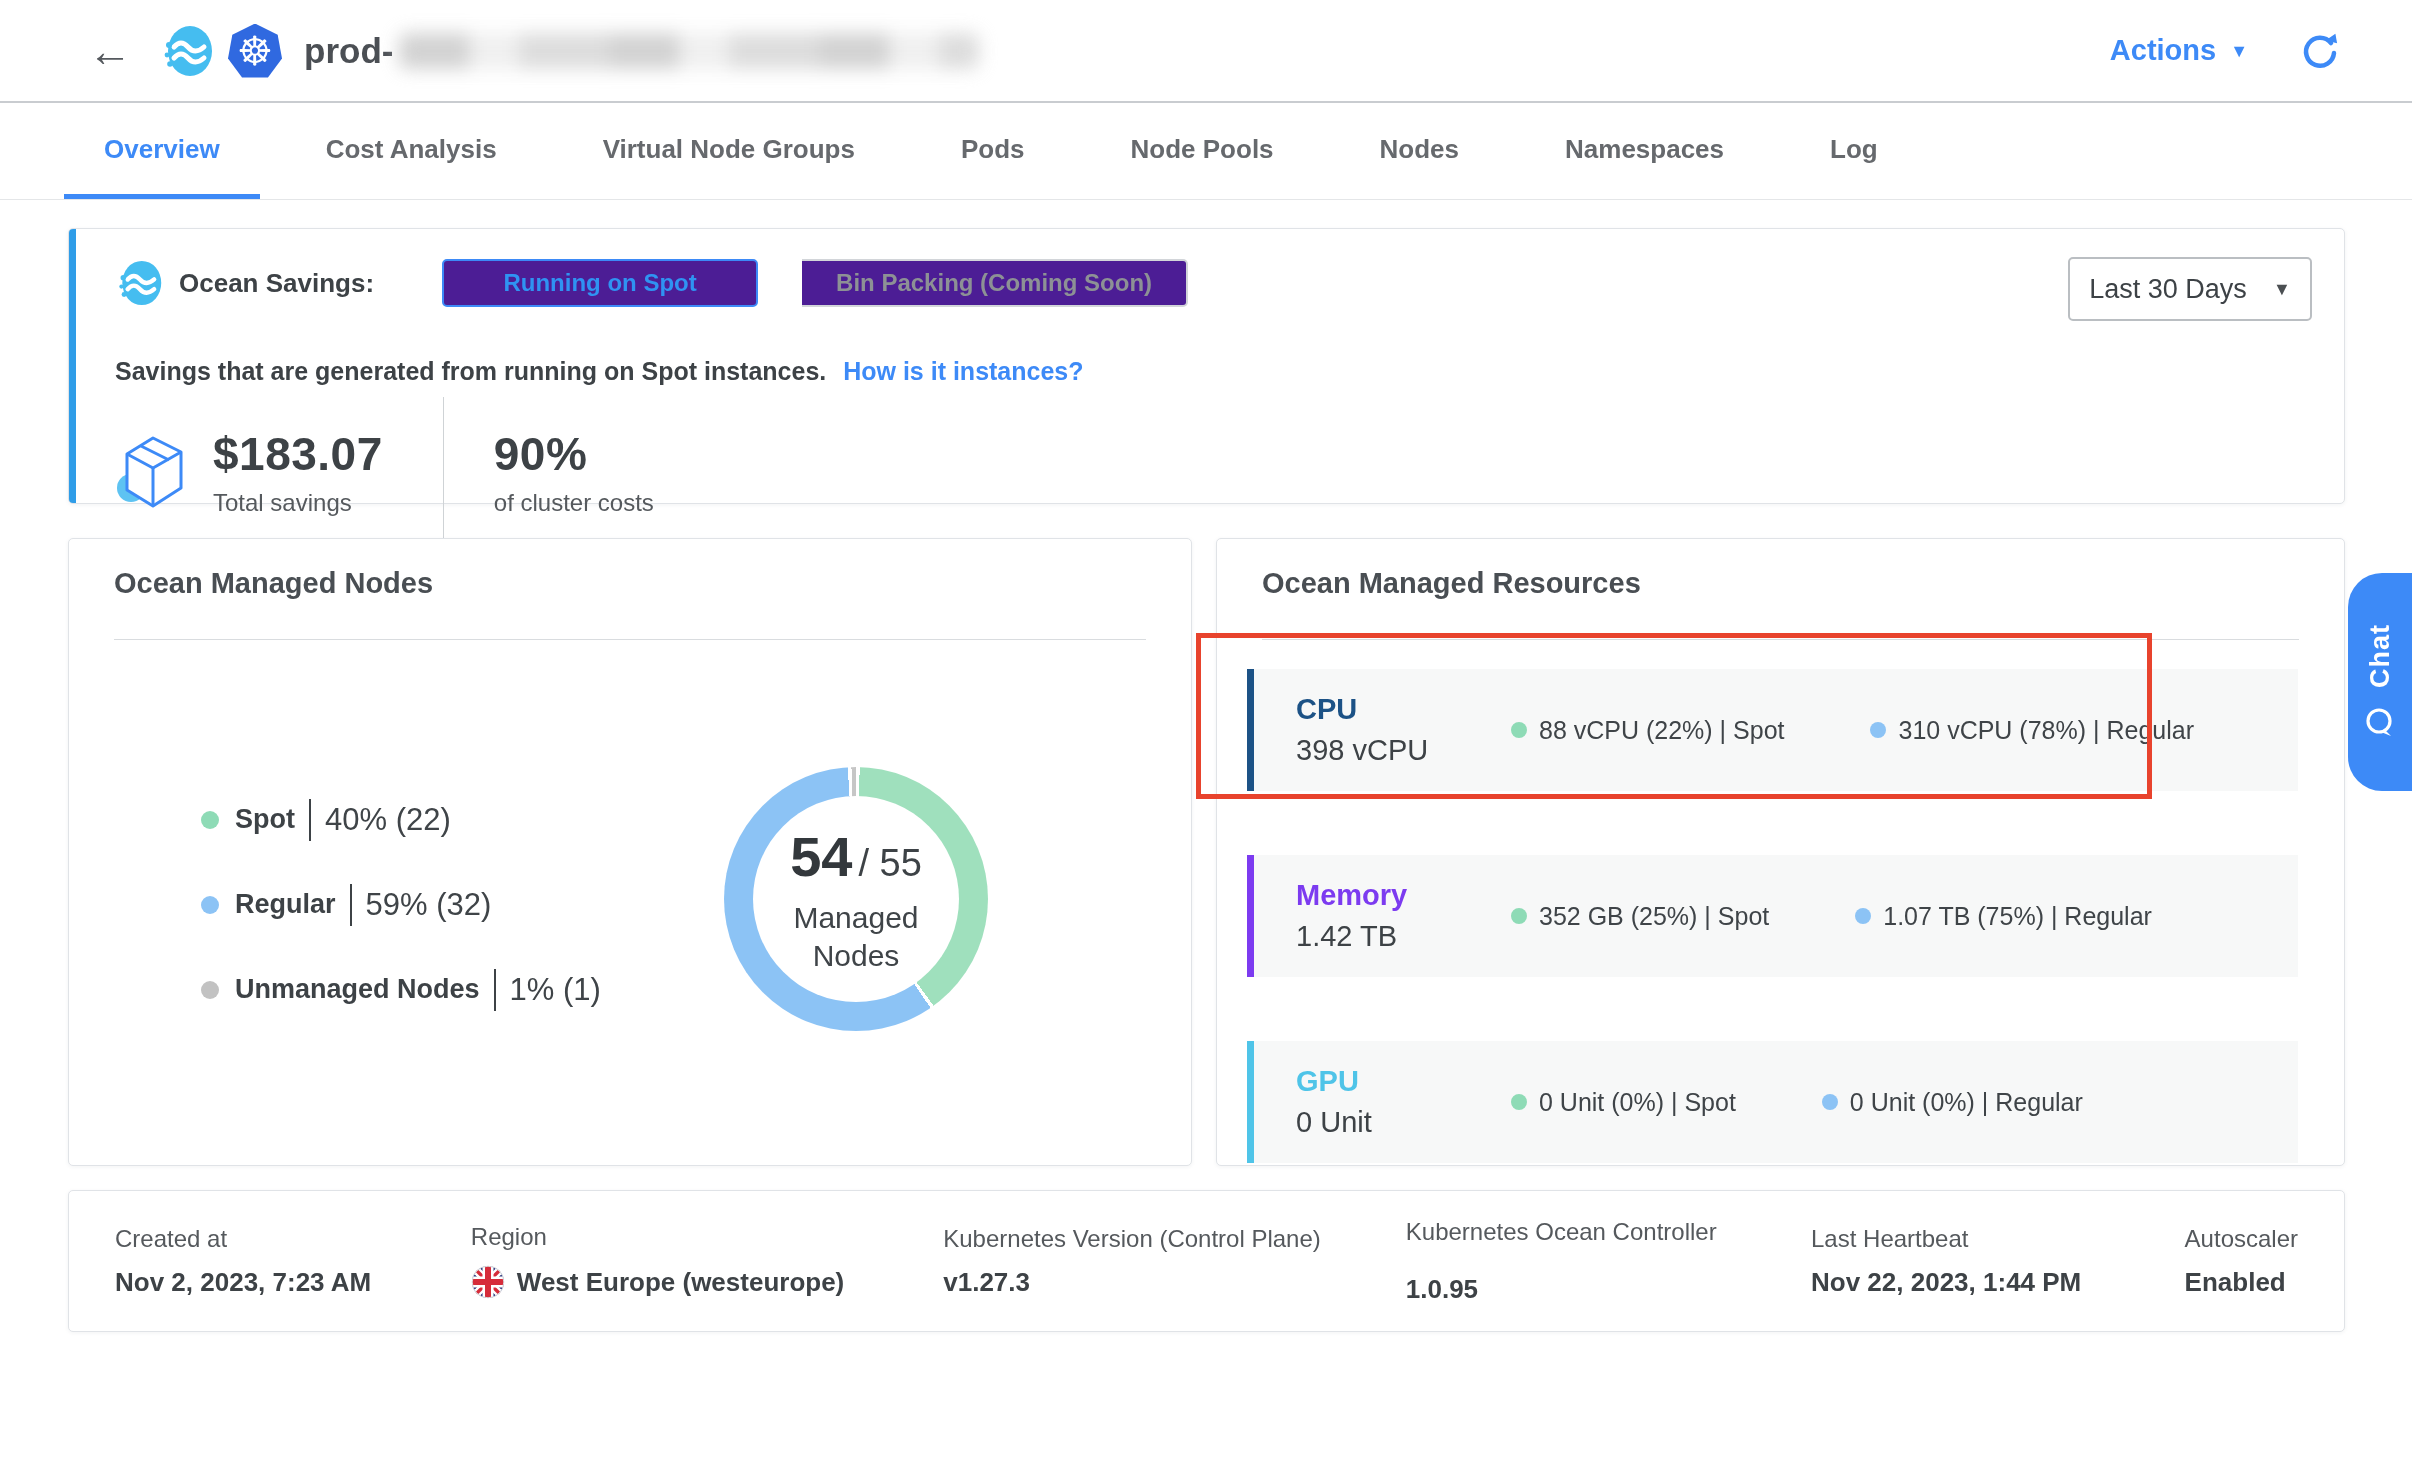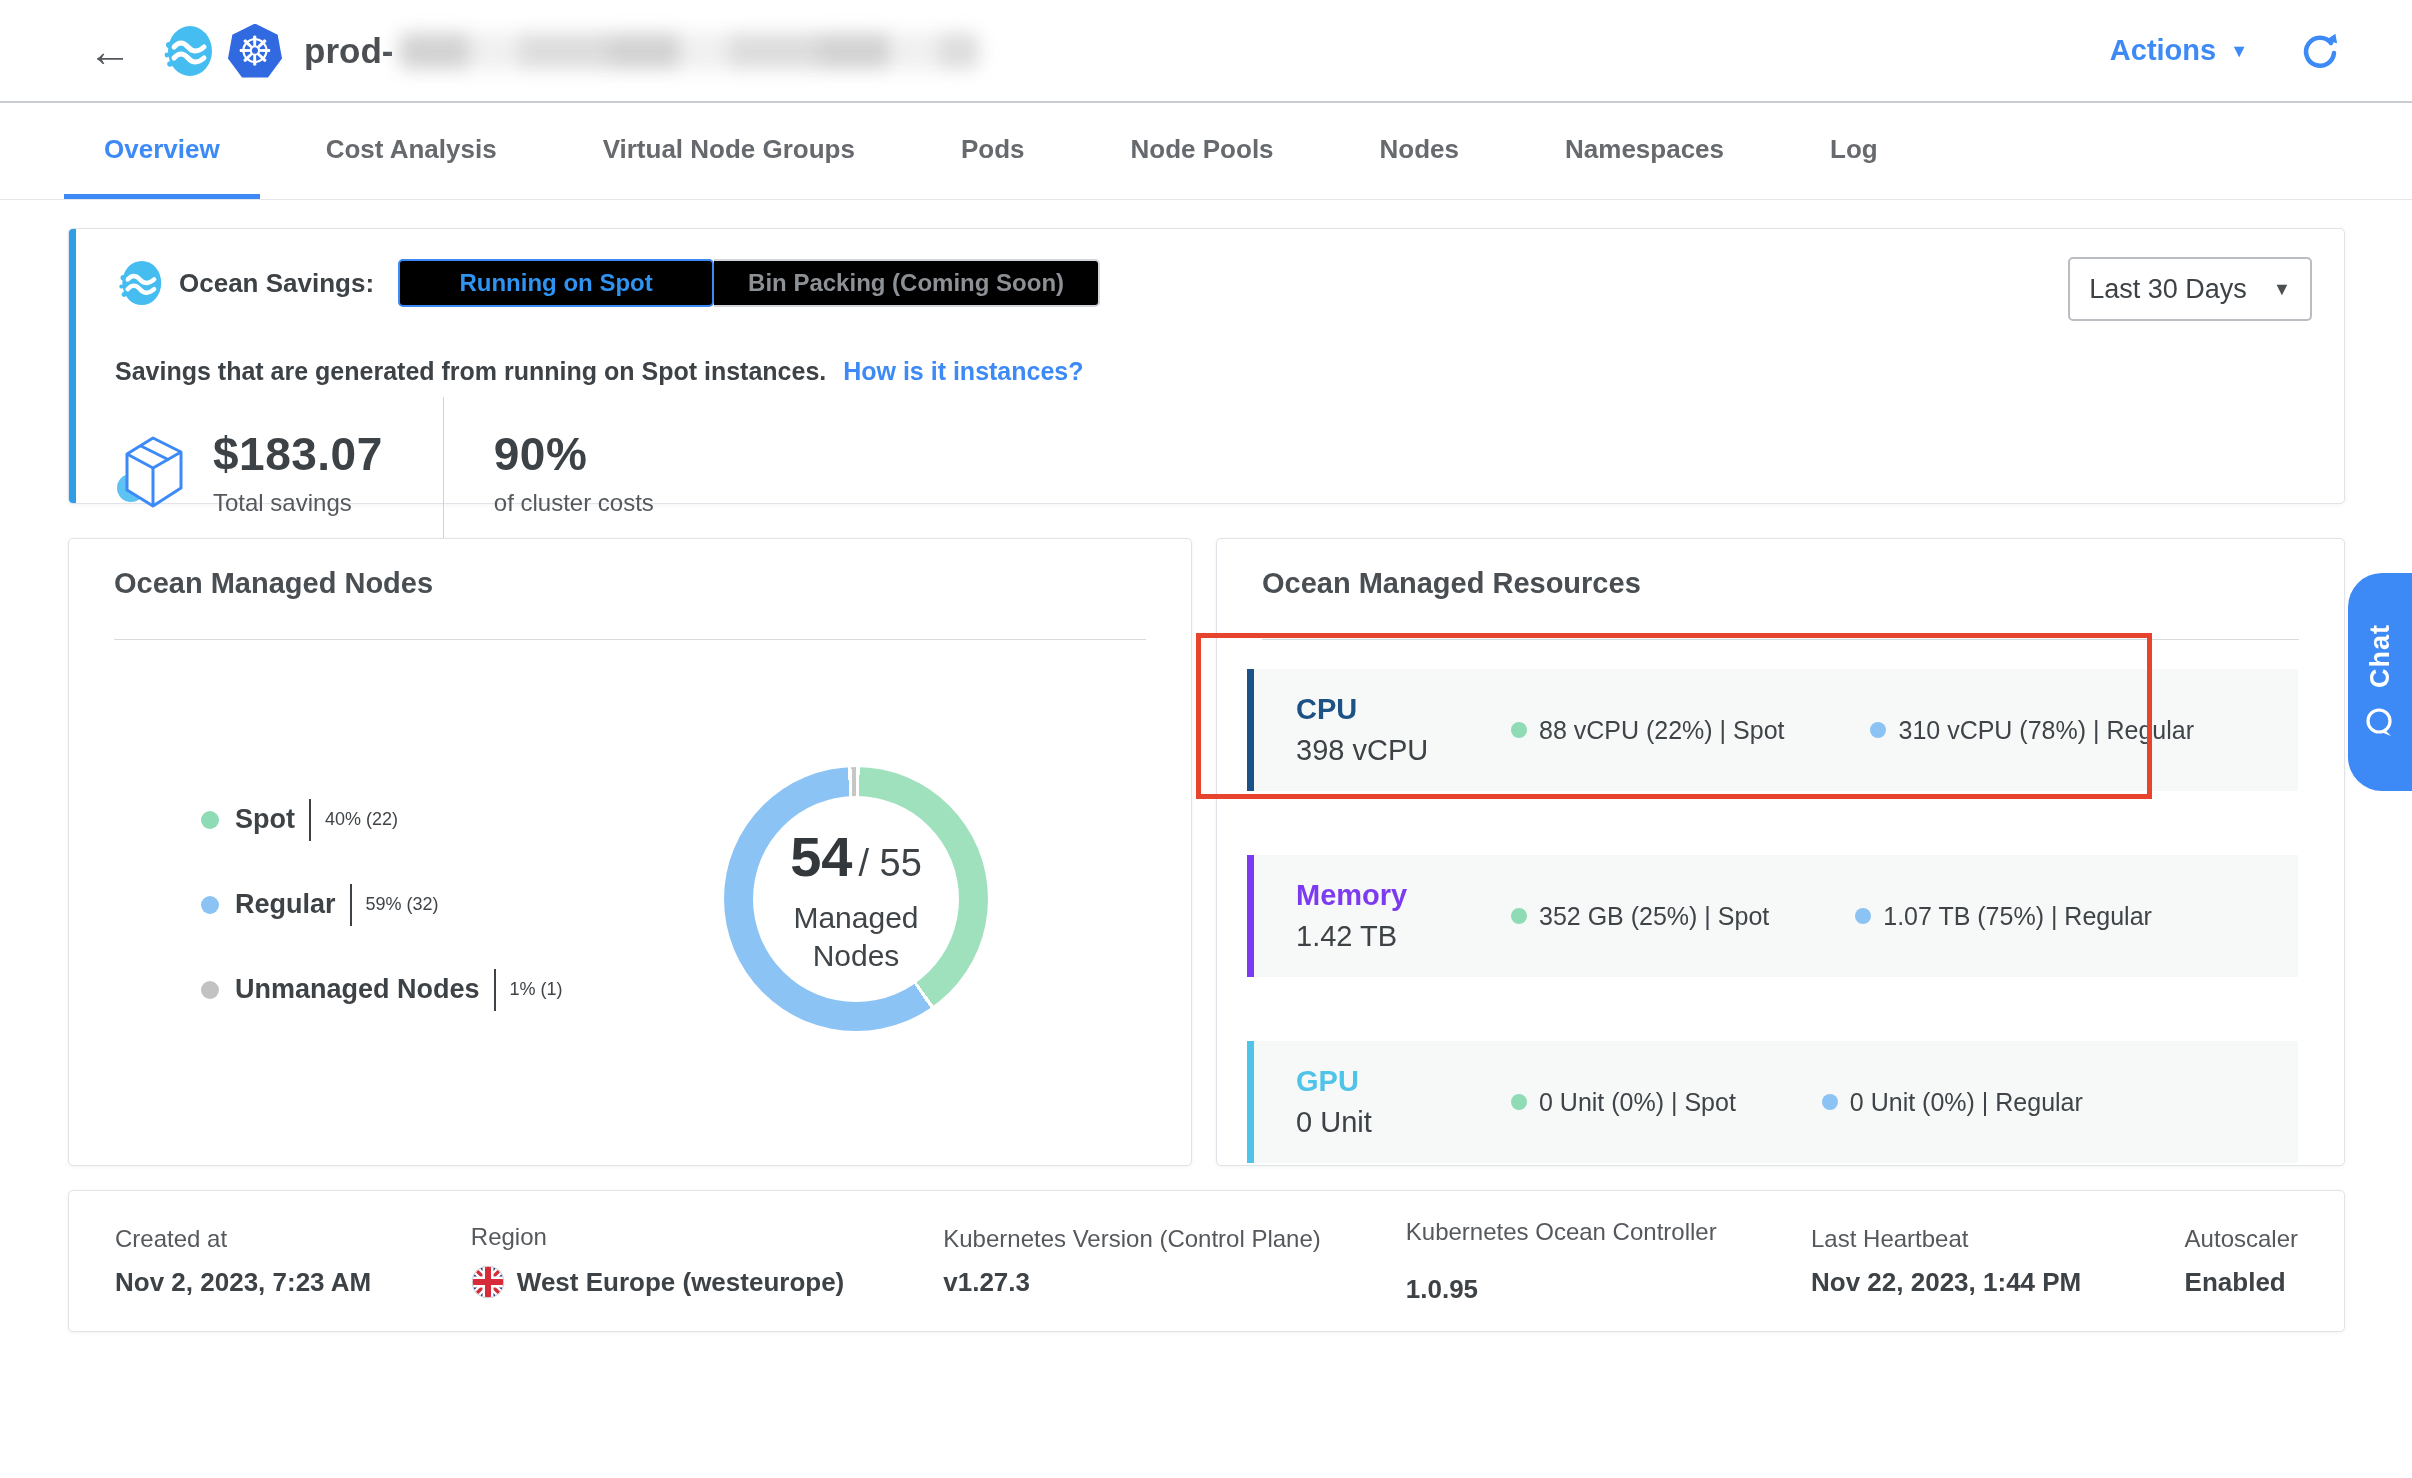--- a/index.html
+++ b/index.html
@@ -37,21 +37,21 @@
          box-shadow:0 1px 4px rgba(40,50,60,.06); }
 
   
   .savings-card{ left:68px; top:228px; width:2277px; height:276px; }
   .savings-accent{ position:absolute; left:0; top:0; bottom:0; width:7px; background:#2f9de8; border-radius:4px 0 0 4px; }
   .sv-row1{ position:absolute; left:48px; top:30px; display:flex; align-items:center; }
   .wave-sm{ width:46px; height:46px; }
   .sv-label{ font-size:26px; font-weight:700; color:#3d4246; margin:0 24px 0 16px; }
   .toggle{ display:flex; }
   .tg-btn{ height:48px; display:flex; align-items:center; justify-content:center; font-size:24px; font-weight:700;
-           padding:0 34px; background:#000000; cursor:pointer; white-space:nowrap; }
+           padding:0 34px; background:#4c1d95; cursor:pointer; white-space:nowrap;margin-left:44px; }
   .tg-active{ border:2px solid #3d8af7; color:#2f93f2; border-radius:5px; min-width:316px; }
   .tg-soon{ border:2px solid #d2d5d9; border-left:none; color:#8d9195; border-radius:0 5px 5px 0; min-width:316px; }
   .period{ position:absolute; right:32px; top:28px; width:244px; height:64px; border:2px solid #babec2; border-radius:5px;
            display:flex; align-items:center; justify-content:center; gap:26px; font-size:27px; color:#3d4246; cursor:pointer; }
   .period .caret{ color:#4b4f52; }
   .sv-row2{ position:absolute; left:46px; top:128px; font-size:25px; font-weight:700; color:#3d4246; }
   .sv-row2 a{ color:#3d8af7; text-decoration:none; margin-left:10px; cursor:pointer; }
   .sv-row3{ position:absolute; left:46px; top:168px; display:flex; align-items:center; }
   .cube{ width:76px; height:80px; margin-right:22px; }
   .metric{ display:flex; flex-direction:column; }
@@ -61,21 +61,21 @@
 
   
   .nodes-card{ left:68px; top:538px; width:1124px; height:628px; }
   .card-title{ position:absolute; left:45px; top:28px; font-size:29px; font-weight:700; color:#494e53; }
   .card-divider{ position:absolute; left:45px; right:45px; top:100px; height:1px; background:#d9dcdf; }
   .legend{ position:absolute; left:132px; top:238px; }
   .legend-item{ display:flex; align-items:center; height:85px; }
   .dot{ width:18px; height:18px; border-radius:50%; margin-right:16px; flex:none; }
   .legend-item b{ font-size:27px; color:#3d4246; }
   .lg-sep{ width:2px; height:42px; background:#3d4246; margin:0 14px; }
-  .legend-item span.val{ font-size:18px; color:#3f4448; }
+  .legend-item span.val{ font-size:31px; color:#3f4448; }
   .donut{ position:absolute; left:655px; top:228px; width:264px; height:264px; border-radius:50%; }
   .donut-hole{ position:absolute; left:29px; top:29px; width:206px; height:206px; border-radius:50%; background:#fff;
                display:flex; flex-direction:column; align-items:center; justify-content:center; }
   .donut-num{ display:flex; align-items:baseline; }
   .donut-num .n1{ font-size:56px; font-weight:800; color:#33383c; }
   .donut-num .n2{ font-size:38px; color:#3d4246; margin-left:6px; }
   .donut-label{ font-size:30px; color:#3f4448; text-align:center; line-height:1.25; margin-top:10px; width:140px; }
 
   
   .res-card{ left:1216px; top:538px; width:1129px; height:628px; }

